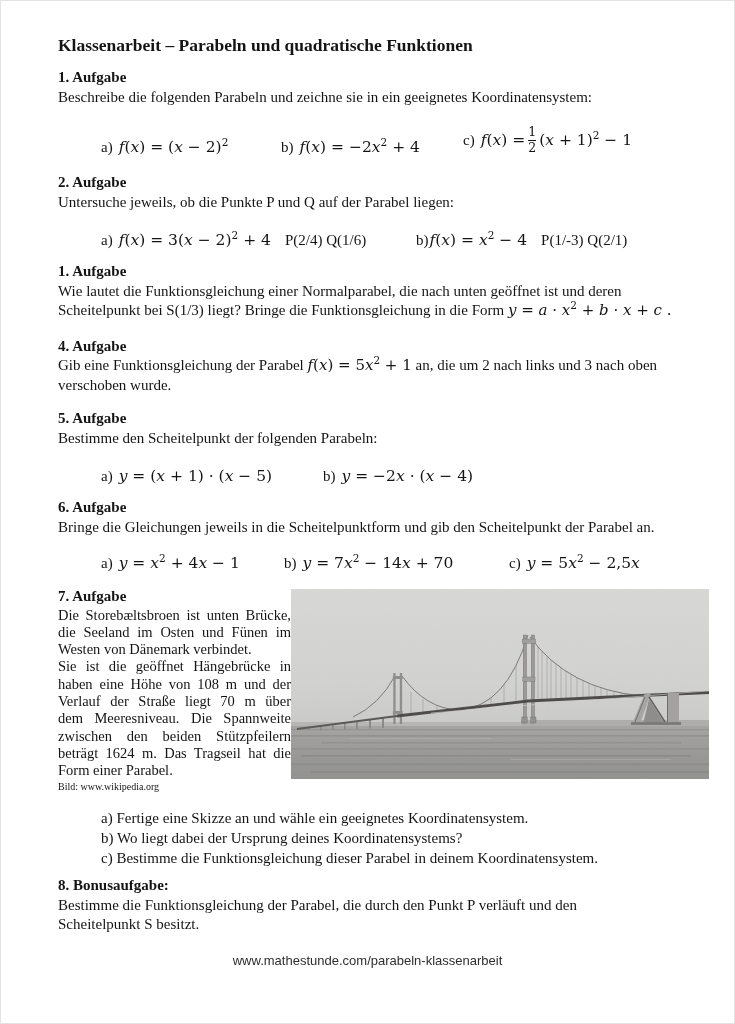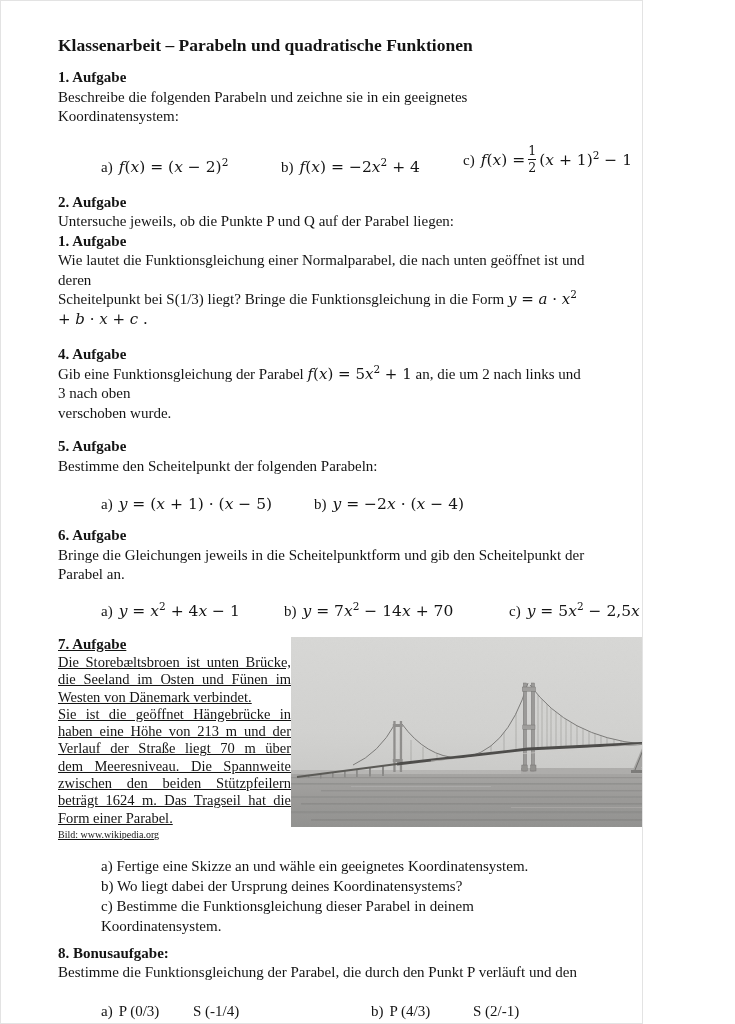--- a/index.html
+++ b/index.html
@@ -1,18 +1,18 @@
 <!DOCTYPE html>
 <html><head>
 <meta charset="utf-8">
 <style>
   html,body{margin:0;padding:0;background:#ffffff;}
   .page{
     position:relative;
-    width:643px;height:1024px;
+    width:735px;height:1024px;
     box-sizing:border-box;
     padding:34px 57px 0 57px;
     background:#ffffff;
     border:1px solid #e3e3e3;
     font-family:"Liberation Serif", serif;
     font-size:15px;
     color:#141414;
     overflow:hidden;
   }
   .doc-title{
@@ -36,21 +36,21 @@
   .math{font-family:"DejaVu Serif", serif;font-size:15.5px;}
   .math sup{font-size:10.5px;line-height:0;}
   .mathinline{font-family:"DejaVu Serif", serif;font-size:15px;}
   .mathinline sup{font-size:10.5px;line-height:0;}
   .pts{margin-left:14px;}
   .frac{display:inline-flex;flex-direction:column;align-items:center;line-height:1;font-size:12.5px;margin:0 3px;vertical-align:middle;font-family:"DejaVu Serif", serif;}
   .fbar{height:1px;background:#141414;align-self:stretch;margin:1.5px 0;}
 
   
   .t7wrap{display:flex;width:651px;margin-top:12px;}
-  .t7left{width:233px;flex:0 0 233px;text-decoration:underline;}
+  .t7left{width:233px;flex:0 0 233px;}
   .t7left .para{font-size:14.5px;line-height:17.3px;}
   .jl{text-align:justify;text-align-last:justify;}
   .bild{font-size:10px;margin-top:2px;}
   .photo{flex:0 0 418px;margin-top:2px;}
   .subitems{margin:16px 0 0 43px;}
   .subitems div{line-height:20px;}
 
   .footer{
     margin-top:18px;text-align:center;
     font-family:"Liberation Sans", sans-serif;
@@ -83,20 +83,28 @@
           <span>2</span>
         </span>
         <span class="math">(<i>x</i> + 1)<sup>2</sup> − 1</span>
       </span>
     </div>
   </div>
 
   <div class="task">
     <div class="th">2. Aufgabe</div>
     <div class="tl">Untersuche jeweils, ob die Punkte P und Q auf der Parabel liegen:</div>
+    <div class="frow fr">
+      <span class="fi" style="left:43px">
+        <span class="flbl">a)</span><span class="math"><i>f</i>(<i>x</i>) = 3(<i>x</i> − 2)<sup>2</sup> + 4</span><span class="pts">P(2/4) Q(1/6)</span>
+      </span>
+      <span class="fi" style="left:358px">
+        <span class="flbl" style="margin-right:1px">b)</span><span class="math"><i>f</i>(<i>x</i>) = <i>x</i><sup>2</sup> − 4</span><span class="pts">P(1/-3) Q(2/1)</span>
+      </span>
+    </div>
   </div>
 
   <div class="task">
     <div class="th">1. Aufgabe</div>
     <div class="tl">Wie lautet die Funktionsgleichung einer Normalparabel, die nach unten geöffnet ist und deren</div>
     <div class="tl"><span>Scheitelpunkt bei S(1/3) liegt? Bringe die Funktionsgleichung in die Form </span><span class="mathinline"><i>y</i> = <i>a</i> · <i>x</i><sup>2</sup> + <i>b</i> · <i>x</i> + <i>c</i> .</span></div>
   </div>
 
   <div class="task mt16">
     <div class="th">4. Aufgabe</div>
@@ -104,21 +112,21 @@
     <div class="tl">verschoben wurde.</div>
   </div>
 
   <div class="task mt14">
     <div class="th">5. Aufgabe</div>
     <div class="tl">Bestimme den Scheitelpunkt der folgenden Parabeln:</div>
     <div class="frow fr">
       <span class="fi" style="left:43px">
         <span class="flbl">a)</span><span class="math"><i>y</i> = (<i>x</i> + 1) · (<i>x</i> − 5)</span>
       </span>
-      <span class="fi" style="left:256px">
+      <span class="fi" style="left:265px">
         <span class="flbl">b)</span><span class="math"><i>y</i> = −2<i>x</i> · (<i>x</i> − 4)</span>
       </span>
     </div>
   </div>
 
   <div class="task">
     <div class="th">6. Aufgabe</div>
     <div class="tl">Bringe die Gleichungen jeweils in die Scheitelpunktform und gib den Scheitelpunkt der Parabel an.</div>
     <div class="frow fr6">
       <span class="fi" style="left:43px">
@@ -135,21 +143,21 @@
 
   <div class="task">
     <div class="t7wrap">
       <div class="t7left">
         <div class="th">7. Aufgabe</div>
         <div class="para">
           <div class="jl">Die Storebæltsbroen ist unten Brücke,</div>
           <div class="jl">die Seeland im Osten und Fünen im</div>
           <div>Westen von Dänemark verbindet.</div>
           <div class="jl">Sie ist die geöffnet Hängebrücke in</div>
-          <div class="jl">haben eine Höhe von 213 m und der</div>
+          <div class="jl">haben eine Höhe von 108 m und der</div>
           <div class="jl">Verlauf der Straße liegt 70 m über</div>
           <div class="jl">dem Meeresniveau. Die Spannweite</div>
           <div class="jl">zwischen den beiden Stützpfeilern</div>
           <div class="jl">beträgt 1624 m. Das Tragseil hat die</div>
           <div>Form einer Parabel.</div>
         </div>
         <div class="bild">Bild: www.wikipedia.org</div>
       </div>
 
       <svg class="photo" width="418" height="190" viewBox="0 0 418 190" xmlns="http://www.w3.org/2000/svg">
@@ -265,27 +273,18 @@
     <div class="subitems">
       <div>a) Fertige eine Skizze an und wähle ein geeignetes Koordinatensystem.</div>
       <div>b) Wo liegt dabei der Ursprung deines Koordinatensystems?</div>
       <div>c) Bestimme die Funktionsgleichung dieser Parabel in deinem Koordinatensystem.</div>
     </div>
   </div>
 
   <div class="task mt8">
     <div class="th">8. Bonusaufgabe:</div>
     <div class="tl">Bestimme die Funktionsgleichung der Parabel, die durch den Punkt P verläuft und den</div>
-    <div class="frow fr8">
-      <span class="fi" style="left:43px">
-        <span class="flbl">a)</span><span>P (0/3)</span>
-      </span>
-      <span class="fi" style="left:135px">S (-1/4)</span>
-      <span class="fi" style="left:313px">
-        <span class="flbl">b)</span><span>P (4/3)</span>
-      </span>
-      <span class="fi" style="left:415px">S (2/-1)</span>
-    </div>
+    <div class="tl">Scheitelpunkt S besitzt.</div>
   </div>
 
   <div class="footer">www.mathestunde.com/parabeln-klassenarbeit</div>
 
 </div>
 
 </body></html>

